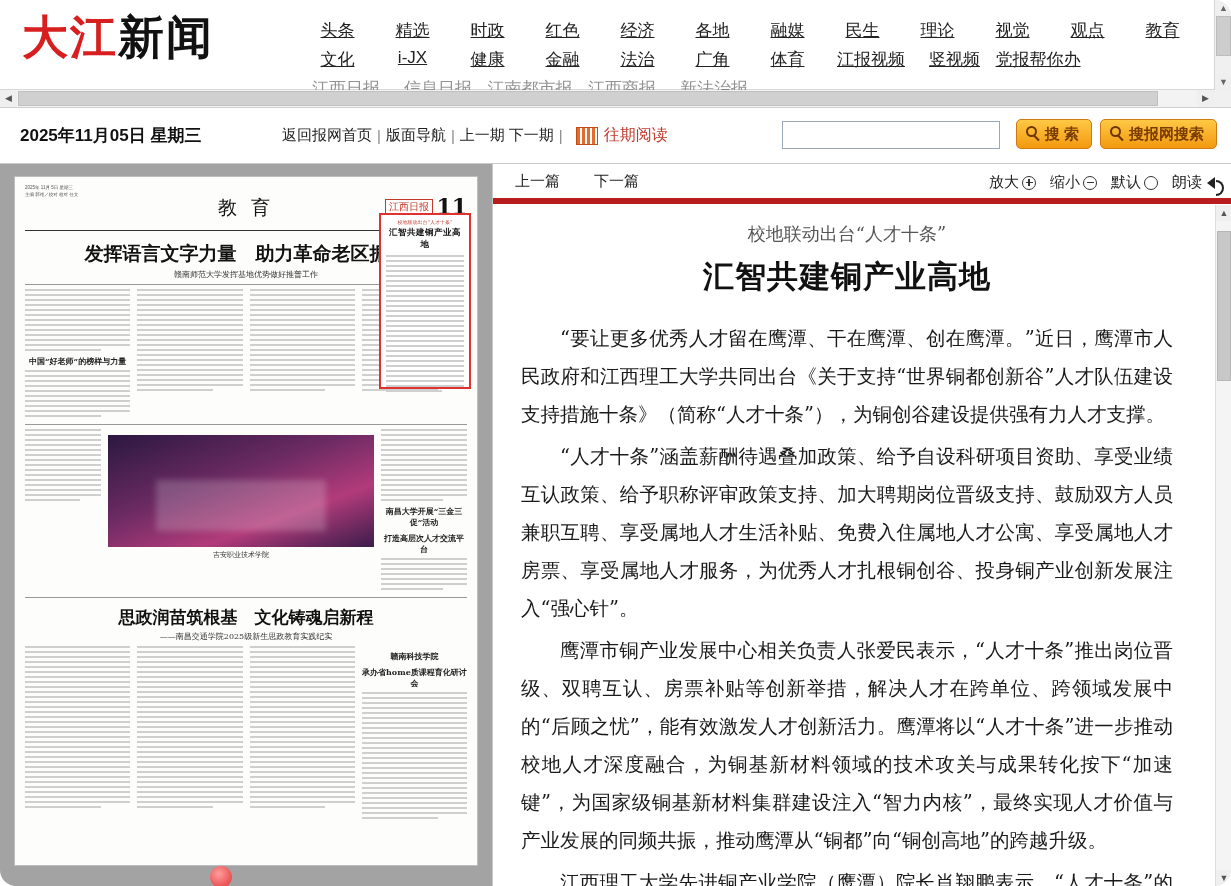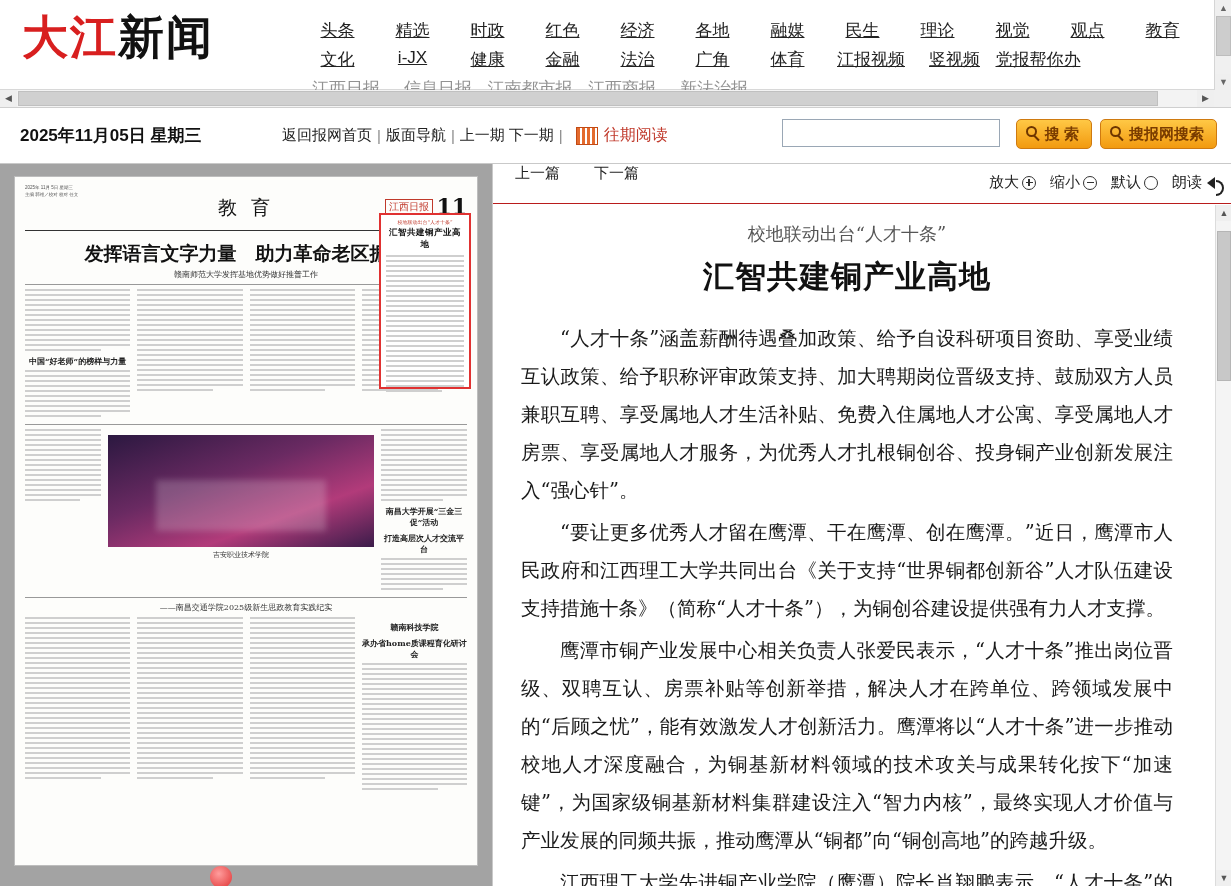--- a/index.html
+++ b/index.html
@@ -8,20 +8,21 @@
     width: 1231px; height: 886px;
     overflow: hidden;
     background: #ffffff;
     font-family: "Liberation Sans", sans-serif;
     color: #222;
   }
   #page {
     position: relative;
     width: 1231px; height: 886px;
     overflow: hidden;
+    border-radius: 16px;
   }
 
   
   .header {
     position: relative;
     height: 90px;
     border-bottom: 1px solid #d8d8d8;
     display: flex;
     align-items: flex-start;
     background: #fff;
@@ -157,21 +158,21 @@
   }
   .tb-past {
     color: #c0392b;
     font-size: 16px;
     cursor: pointer;
   }
   .tb-right {
     position: absolute;
     right: 14px; top: 11px;
     display: flex;
-    align-items: flex-start;
+    align-items: flex-end;
   }
   .search-box {
     width: 218px; height: 28px;
     border: 1px solid #9aa7b5;
     background: #fff;
     margin-right: 8px;
   }
   .search-box input {
     width: 100%; height: 100%;
     border: 0; outline: none;
@@ -340,23 +341,23 @@
   .right-pane {
     flex: 1;
     border-left: 1px solid #c9c9c9;
     position: relative;
     background: #fff;
     display: flex;
     flex-direction: column;
   }
   .art-bar {
     height: 40px;
-    border-bottom: 1px solid #b91c1c;
+    border-bottom: 6px solid #b91c1c;
     display: flex;
-    align-items: flex-start;
+    align-items: center;
     padding: 0 14px 0 22px;
     position: relative;
   }
   .art-nav {
     font-size: 15px;
     color: #222;
     margin-right: 34px;
     cursor: pointer;
   }
   .art-tools {
@@ -719,20 +720,21 @@
                   <span></span>
                   <span></span>
                   <span></span>
                   <span></span>
                   <span class="short"></span>
               </div>
             </div>
           </div>
 
           <div class="rule"></div>
+          <div class="ptitle t3">思政润苗筑根基　文化铸魂启新程</div>
           <div class="psub">——南昌交通学院2025级新生思政教育实践纪实</div>
 
           <div class="cols">
             <div class="col">
               <div class="lines">
                 <span></span>
                   <span></span>
                   <span></span>
                   <span></span>
                   <span></span>
@@ -933,22 +935,22 @@
           <div class="tool">
             <span>朗读</span>
             <span class="spk"></span>
           </div>
         </div>
       </div>
 
       <div class="article">
         <div class="art-kicker">校地联动出台“人才十条”</div>
         <div class="art-title">汇智共建铜产业高地</div>
+        <p class="art-p">“要让更多优秀人才留在鹰潭、干在鹰潭、创在鹰潭。”近日，鹰潭市人民政府和江西理工大学共同出台《关于支持“世界铜都创新谷”人才队伍建设支持措施十条》（简称“人才十条”），为铜创谷建设提供强有力人才支撑。</p>
         <p class="art-p">“人才十条”涵盖薪酬待遇叠加政策、给予自设科研项目资助、享受业绩互认政策、给予职称评审政策支持、加大聘期岗位晋级支持、鼓励双方人员兼职互聘、享受属地人才生活补贴、免费入住属地人才公寓、享受属地人才房票、享受属地人才服务，为优秀人才扎根铜创谷、投身铜产业创新发展注入“强心针”。</p>
-        <p class="art-p">“要让更多优秀人才留在鹰潭、干在鹰潭、创在鹰潭。”近日，鹰潭市人民政府和江西理工大学共同出台《关于支持“世界铜都创新谷”人才队伍建设支持措施十条》（简称“人才十条”），为铜创谷建设提供强有力人才支撑。</p>
         <p class="art-p">鹰潭市铜产业发展中心相关负责人张爱民表示，“人才十条”推出岗位晋级、双聘互认、房票补贴等创新举措，解决人才在跨单位、跨领域发展中的“后顾之忧”，能有效激发人才创新活力。鹰潭将以“人才十条”进一步推动校地人才深度融合，为铜基新材料领域的技术攻关与成果转化按下“加速键”，为国家级铜基新材料集群建设注入“智力内核”，最终实现人才价值与产业发展的同频共振，推动鹰潭从“铜都”向“铜创高地”的跨越升级。</p>
         <p class="art-p">江西理工大学先进铜产业学院（鹰潭）院长肖翔鹏表示，“人才十条”的出台，将为学校科研人才提供具有区域优势的薪酬待遇、项目资助和生活补贴，引导人才向铜领域聚集，推动鹰潭铜产业链和高校科研成果深度融合，为产业转型升级提供有力的政策</p>
       </div>
 
       <div class="art-scroll">
         <div class="arr up">▲</div>
         <div class="thumb"></div>
         <div class="arr dn">▼</div>
       </div>
     </div>

